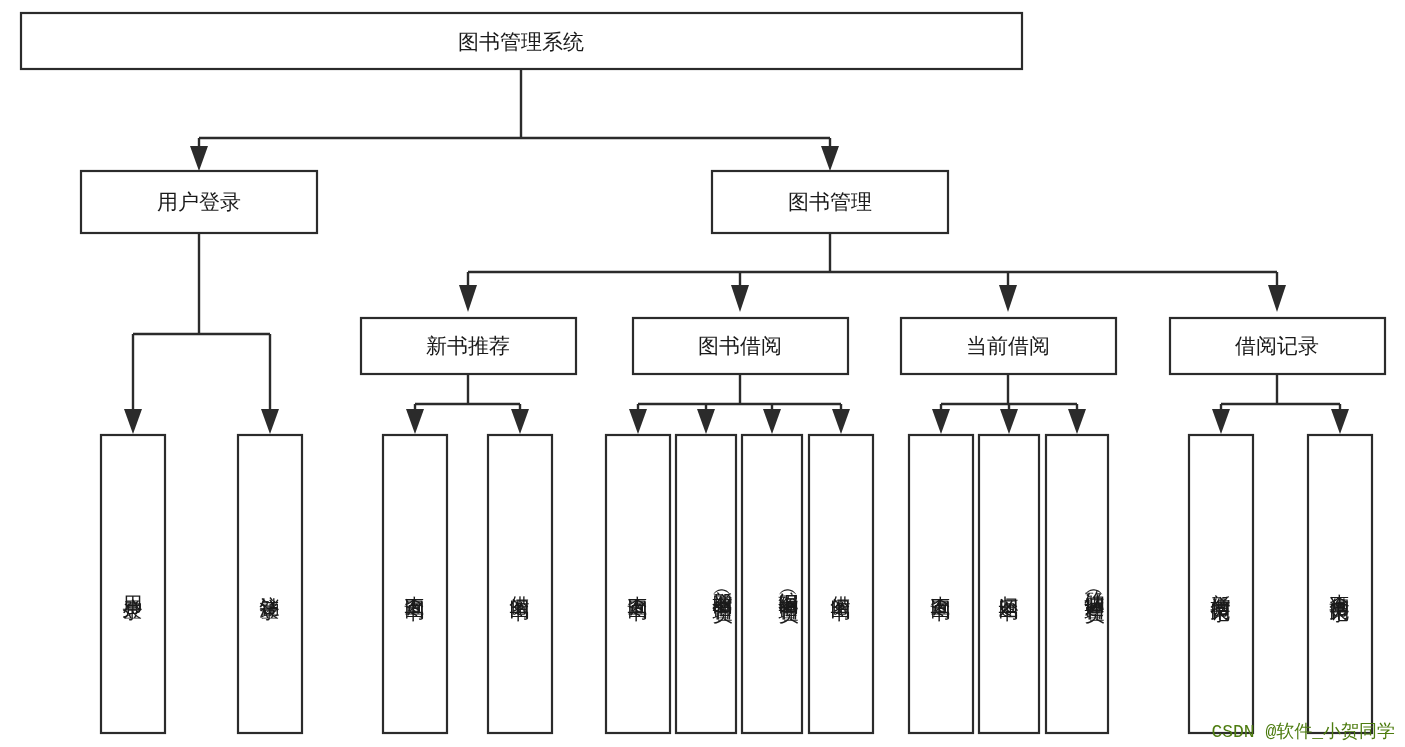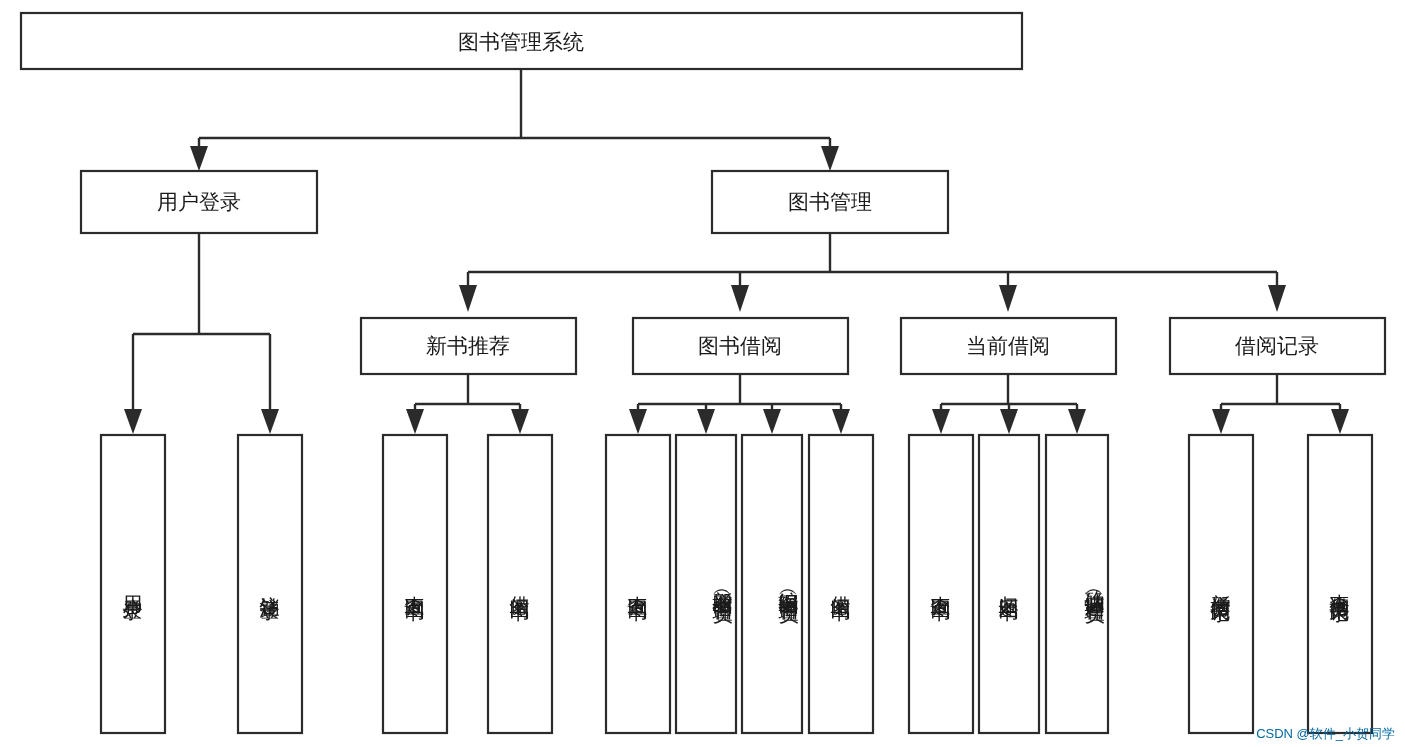--- a/index.html
+++ b/index.html
@@ -60,23 +60,23 @@
     text-orientation: upright;
     letter-spacing: 2px;
     white-space: nowrap;
     text-align: center;
     user-select: none;
   }
   .watermark {
     position: absolute;
     right: 10px;
     bottom: 4px;
-    font-family: Liberation Sans, sans-serif;
-    font-size: 13px;
-    color: #0369a1;
+    font-family: Liberation Mono, monospace;
+    font-size: 18px;
+    color: #4d7c0f;
     white-space: nowrap;
     user-select: none;
   }
 </style>
 </head>
 <body>
 
 <div id="diagram-root">
 
   <svg class="canvas" viewBox="0 0 1405 747" xmlns="http://www.w3.org/2000/svg">

